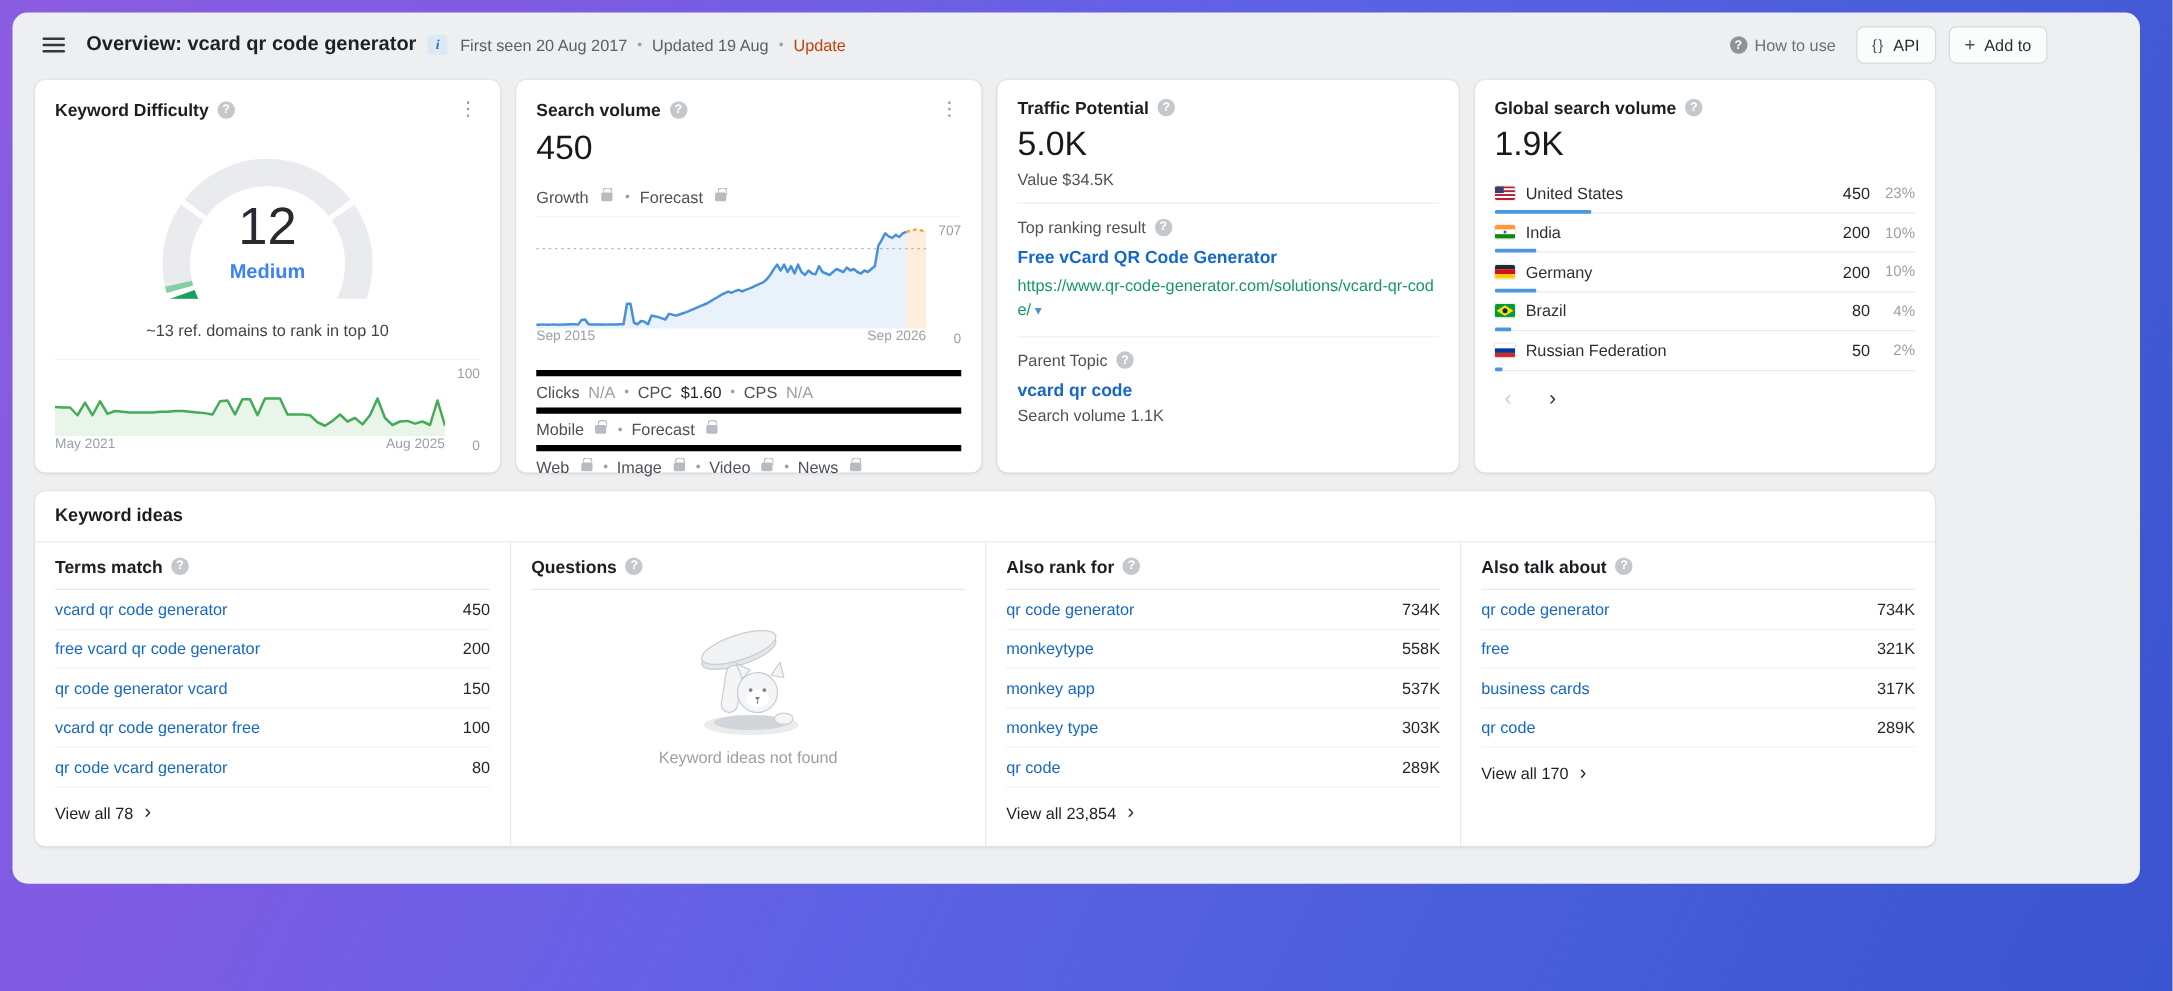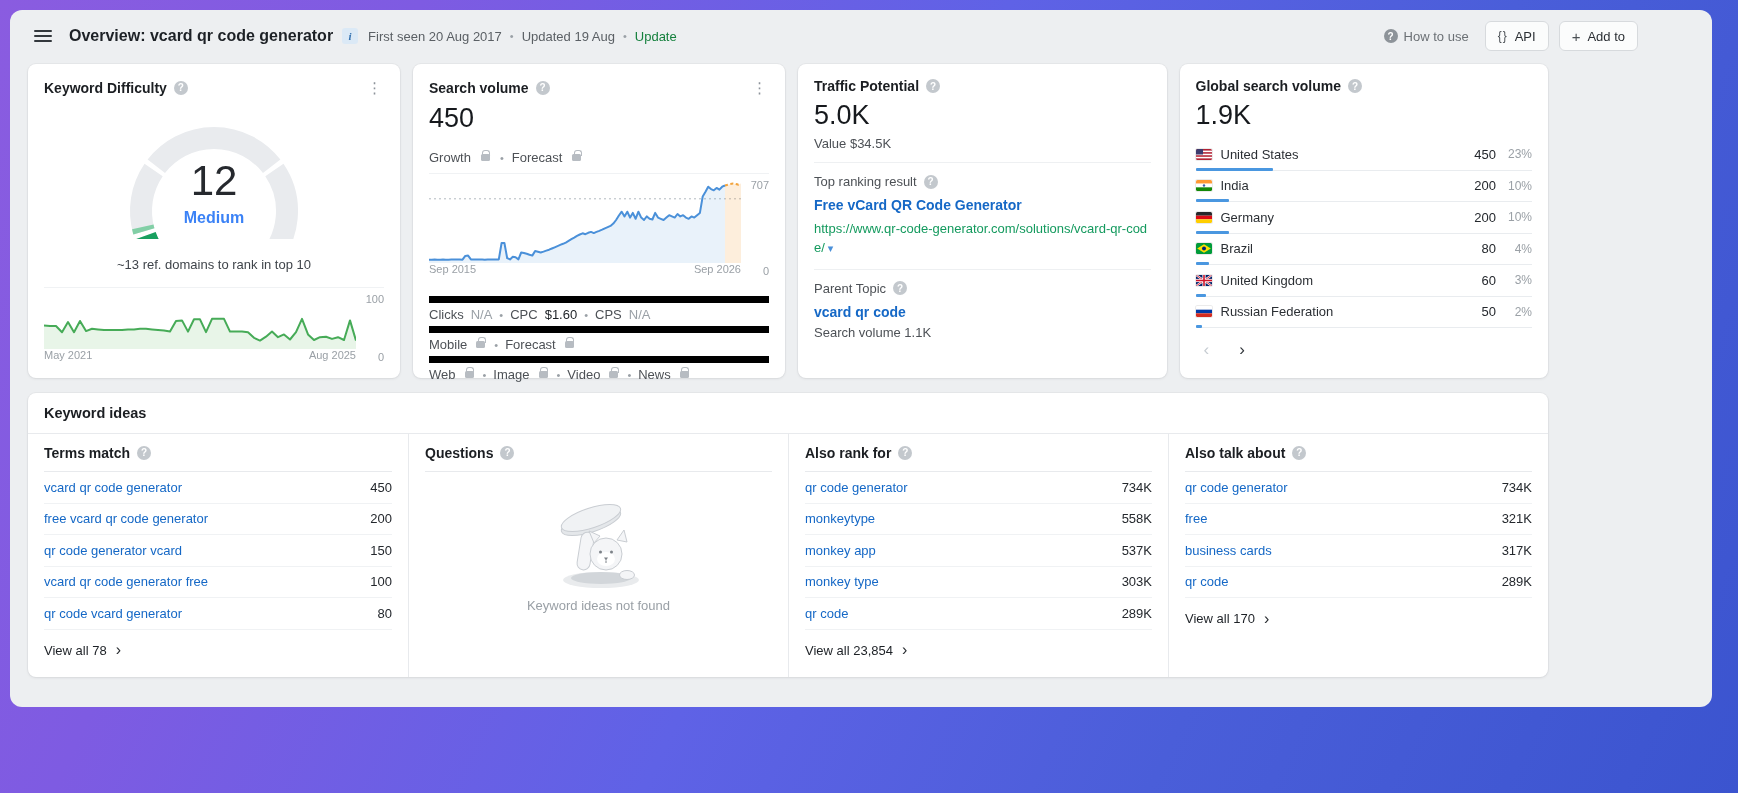--- a/index.html
+++ b/index.html
@@ -16,21 +16,21 @@
   
   .hdr { height:52px; display:flex; align-items:center; padding:0 74px 0 24px; }
   .burger { width:18px; cursor:pointer; margin-right:17px; }
   .burger i { display:block; height:2px; background:#33383d; border-radius:1px; margin:3px 0; }
   .hdr-title { font-size:16px; font-weight:700; color:#1d2126; }
   .info-badge { display:inline-flex; align-items:center; justify-content:center;
     width:16px; height:16px; border-radius:3px; background:#dbe9f6; color:#3572b0;
     font:italic 700 11px "Liberation Serif", serif; margin:0 10px 0 9px; vertical-align:2px;}
   .hdr-meta { font-size:13px; color:#5b6065; display:flex; align-items:center; gap:8px; }
   .dot-sep { color:#9aa0a6; font-size:11px; }
-  .update-link { color:#15803d; cursor:pointer; }
+  .update-link { color:#c2410c; cursor:pointer; }
   .hdr-right { margin-left:auto; display:flex; align-items:center; gap:10px; }
   .howto { display:flex; align-items:center; gap:6px; font-size:13px; color:#6b7075; cursor:pointer; margin-right:6px;}
   .qicon { display:inline-flex; width:14px; height:14px; border-radius:50%;
     background:#c3c8cd; color:#fff; font-size:10px; font-weight:700;
     align-items:center; justify-content:center; cursor:pointer; flex:none;}
   .qicon.dark { background:#8d9399; }
   .btn { display:flex; align-items:center; gap:7px; height:30px; padding:0 12px;
     background:#fbfcfc; border:1px solid #d7dadd; border-radius:6px;
     font-size:13px; color:#2b2f34; cursor:pointer; }
   .btn .glyph { font-size:12px; color:#4b5055; letter-spacing:1px; }
@@ -60,21 +60,21 @@
   .mc-axis { width:28px; display:flex; flex-direction:column; justify-content:space-between;
     align-items:flex-end; font-size:11px; color:#9aa0a6; padding-bottom:1px; }
   
   .growth-row { display:flex; align-items:center; gap:8px; font-size:13px; color:#4d5156; margin:16px 0 8px; }
   .lock { position:relative; display:inline-block; width:9px; height:7px; background:#b7bcc2;
     border-radius:1.5px; margin:0 2px; vertical-align:0; }
   .lock:before { content:""; position:absolute; top:-4px; left:1.5px; width:6px; height:5px;
     border:1.5px solid #b7bcc2; border-bottom:none; border-radius:3px 3px 0 0; }
   .scrollbar { height:8px; background:#e8eaed; border-radius:4px; margin-top:9px; cursor:pointer; }
   .metrics { margin-top:9px; }
-  .m-row { display:flex; align-items:center; gap:7px; height:30px; border-top:7px solid #000000;
+  .m-row { display:flex; align-items:center; gap:7px; height:30px; border-top:5px solid #000000;
     font-size:13px; color:#4d5156; }
   .m-muted { color:#9aa0a6; }
   .m-dark { color:#1d2126; }
   
   .sub-note { font-size:13px; color:#4d5156; margin-top:5px; }
   .divider { border-top:1px solid #eef0f2; margin:11px 0; }
   .label-row { display:flex; align-items:center; gap:7px; font-size:13px; color:#4d5156; }
   .blue-link { font-size:14px; font-weight:700; color:#1568c6; margin-top:8px; cursor:pointer; }
   .green-url { font-size:13px; color:#149a5e; margin-top:7px; line-height:1.45; word-break:break-all; cursor:pointer;}
   .caret { color:#4a90d9; font-size:11px; margin-left:3px; cursor:pointer;}
@@ -337,37 +337,20 @@
                 </svg>
               </span>
               <span class="country-name">Brazil</span>
               <span class="country-value">80</span>
               <span class="country-pct">4%</span>
               <span class="country-bar" style="width:4%"></span>
             </div>
             <div class="country-row">
               <span class="flag">
                 <svg width="16" height="11" viewBox="0 0 16 11">
-                  <rect width="16" height="11" fill="#012169"></rect>
-                  <path d="M0 0 L16 11 M16 0 L0 11" stroke="#fff" stroke-width="2.2"></path>
-                  <path d="M0 0 L16 11 M16 0 L0 11" stroke="#cf142b" stroke-width="0.9"></path>
-                  <rect x="6.4" width="3.2" height="11" fill="#fff"></rect>
-                  <rect y="3.9" width="16" height="3.2" fill="#fff"></rect>
-                  <rect x="7.2" width="1.6" height="11" fill="#cf142b"></rect>
-                  <rect y="4.7" width="16" height="1.6" fill="#cf142b"></rect>
-                </svg>
-              </span>
-              <span class="country-name">United Kingdom</span>
-              <span class="country-value">60</span>
-              <span class="country-pct">3%</span>
-              <span class="country-bar" style="width:3%"></span>
-            </div>
-            <div class="country-row">
-              <span class="flag">
-                <svg width="16" height="11" viewBox="0 0 16 11">
                   <rect width="16" height="3.67" fill="#fff"></rect>
                   <rect y="3.67" width="16" height="3.66" fill="#0039a6"></rect>
                   <rect y="7.33" width="16" height="3.67" fill="#d52b1e"></rect>
                 </svg>
               </span>
               <span class="country-name">Russian Federation</span>
               <span class="country-value">50</span>
               <span class="country-pct">2%</span>
               <span class="country-bar" style="width:2%"></span>
             </div>

